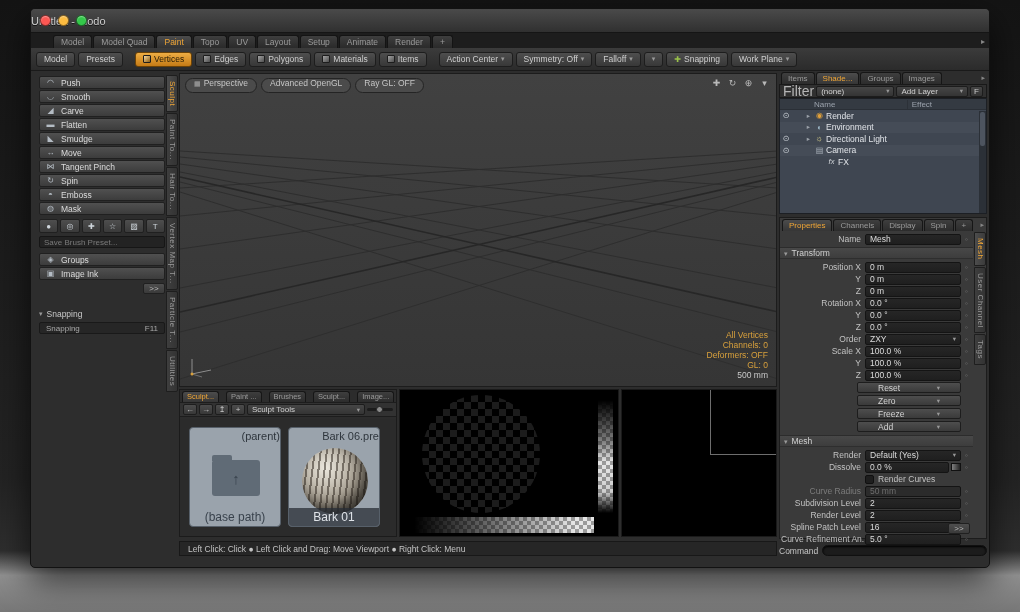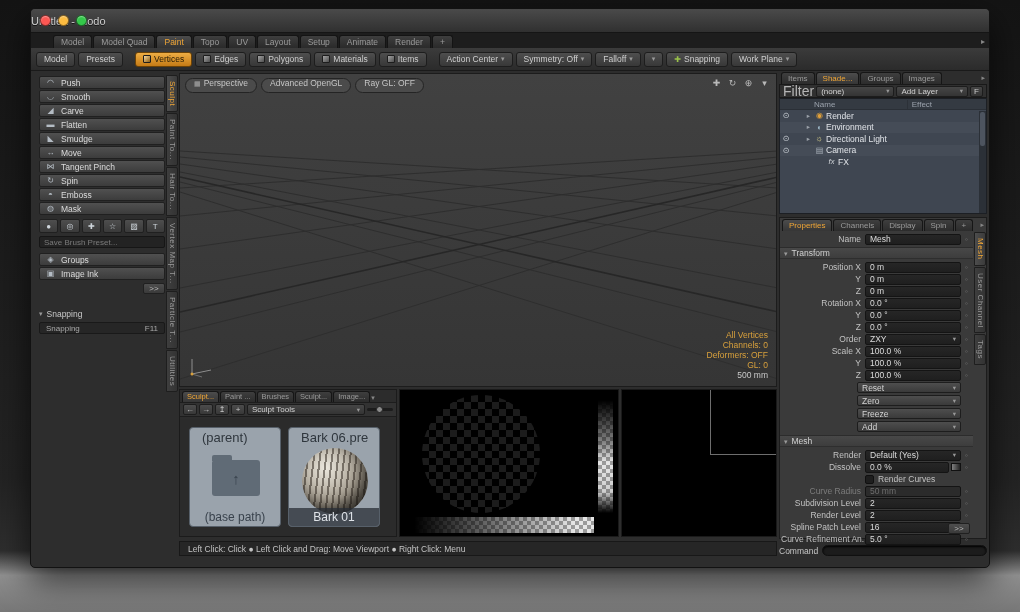--- a/index.html
+++ b/index.html
@@ -86,46 +86,46 @@
 .props{position:absolute;left:748px;top:208px;width:208px;height:322px;background:#3a3a3a;border:1px solid #1c1c1c}
 .pbody{position:absolute;left:0;top:13px;right:13px;bottom:0;padding-top:2px}
 .prow{display:flex;align-items:center;height:12px;padding:0 1px}
 .plabel{width:84px;text-align:right;font-size:8.5px;color:#c2c2c2;padding-right:4px;white-space:nowrap;overflow:hidden}
 .pfield{flex:1;height:11px;background:linear-gradient(#262626,#1f1f1f);border:1px solid #141414;border-radius:2px;color:#dcdcdc;font-size:8.5px;display:flex;align-items:center;padding:0 4px;justify-content:space-between}
 .pfield .chev{font-size:6.5px;color:#999}
 .pdot{width:11px;text-align:center;color:#7c7c7c;font-size:8px}
 .psec{height:12px;background:linear-gradient(#484848,#3d3d3d);border-top:1px solid #2c2c2c;border-bottom:1px solid #2e2e2e;color:#d2d2d2;font-size:8.5px;display:flex;align-items:flex-end;gap:4px;padding-left:4px;margin:2px 0}
 .psec .chev{font-size:7px;color:#9a9a9a}
 .pbtnrow{display:flex;justify-content:flex-end;padding:1px 12px 0 0}
-.pbtn{width:104px;height:11px;background:linear-gradient(#4e4e4e,#3a3a3a);border:1px solid #1d1d1d;border-radius:2px;color:#d3d3d3;font-size:8.5px;display:flex;align-items:center;justify-content:space-between;padding:0 4px;margin-bottom:1px}
+.pbtn{width:104px;height:11px;background:linear-gradient(#4e4e4e,#3a3a3a);border:1px solid #1d1d1d;border-radius:2px;color:#d3d3d3;font-size:8.5px;display:flex;align-items:center;justify-content:space-between;padding:0 20px;margin-bottom:1px}
 .pbtn .chev{font-size:6.5px;color:#999}
 .checkbox{width:9px;height:9px;background:#1e1e1e;border:1px solid #101010;border-radius:2px;margin-right:4px}
 .cklabel{font-size:8.5px;color:#c2c2c2}
 .dim .plabel{color:#7c7c7c}
 .dim .pfield{color:#6e6e6e;background:#2b2b2b}
 .mini-slider{width:10px;height:8px;background:linear-gradient(90deg,#808080,#222);border:1px solid #111;margin-left:2px}
 .props .morebtn{position:absolute;right:16px;bottom:4px;margin:0}
 .psidetabs{position:absolute;right:0;top:14px;width:12px;display:flex;flex-direction:column;gap:1px}
 
 .cmdrow{position:absolute;left:748px;top:534px;width:208px;height:15px;display:flex;align-items:center;gap:4px}
 .cmdlabel{font-size:8.5px;color:#c6c6c6}
 .cmdinput{flex:1;height:11px;background:#1c1c1c;border:1px solid #101010;border-radius:6px;box-shadow:inset 0 1px 2px #000}
 
 .presets{position:absolute;left:148px;top:380px;width:218px;height:148px;background:#2c2c2c;border:1px solid #1b1b1b}
-.pr-tabs{display:flex;align-items:flex-end;gap:1px;height:12px;padding-left:2px;position:relative}
+.pr-tabs{display:flex;align-items:flex-end;gap:7px;height:12px;padding-left:2px;position:relative}
 .pr-tab{font-size:7.5px;color:#9a9a9a;background:linear-gradient(#3e3e3e,#2c2c2c);border:1px solid #161616;border-bottom:none;border-radius:3px 3px 0 0;padding:1px 4px;height:11px;line-height:8px;white-space:nowrap}
 .pr-tab.active{color:#f0a636;background:linear-gradient(#4c4c4c,#363636)}
 .pr-nav{display:flex;align-items:center;gap:2px;height:15px;background:#323232;border-top:1px solid #1d1d1d;border-bottom:1px solid #1d1d1d;padding:0 3px}
 .navbtn{width:14px;height:11px;background:linear-gradient(#4c4c4c,#383838);border:1px solid #1d1d1d;border-radius:2px;color:#c9c9c9;font-size:8px;display:flex;align-items:center;justify-content:center}
 .pr-drop{width:72px}
 .pr-slider{margin-left:auto;width:26px;height:3px;background:#1c1c1c;border-radius:2px;position:relative}
 .pr-slider .knob{position:absolute;left:9px;top:-2px;width:7px;height:7px;border-radius:50%;background:#8b8b8b;border:1px solid #222}
 .pr-body{position:absolute;left:0;right:0;top:29px;bottom:0;background:#2b2b2b;display:flex;gap:7px;padding:8px 9px}
 .thumb{width:92px;height:100px;background:#9aa3ac;border-radius:4px;border:1px solid #57606a;position:relative;overflow:hidden}
-.thumb .tl{position:absolute;top:2px;left:12px;right:0;text-align:left;font-size:13px;color:#2f363d}
+.thumb .tl{position:absolute;top:2px;left:4px;right:0;text-align:right;font-size:11px;color:#2f363d}
 .thumb .bl{position:absolute;bottom:2px;left:0;right:0;text-align:center;font-size:12px;color:#39424c}
 .thumb .bl.onband{bottom:0;padding:2px 0;background:rgba(40,46,54,.75);color:#dfe3e8}
 .folder{width:48px;height:36px;background:#606b76;border-radius:3px;position:absolute;left:22px;top:32px}
 .folder:before{content:"";position:absolute;top:-5px;left:0;width:20px;height:6px;background:#606b76;border-radius:2px 2px 0 0}
 .folder .uparrow{position:absolute;inset:0;display:flex;align-items:center;justify-content:center;color:#39434d;font-size:15px;font-weight:bold}
 .sphere{position:absolute;left:13px;top:20px;width:66px;height:66px;border-radius:50%;background:repeating-linear-gradient(97deg,rgba(52,44,36,.55) 0 2px,rgba(0,0,0,0) 2px 6px),radial-gradient(circle at 36% 30%,#ece8de,#a49c8e 55%,#5c554a 88%);box-shadow:inset -6px -8px 14px rgba(0,0,0,.5)}
 
 .alpha{position:absolute;left:368px;top:380px;width:220px;height:148px;background:#000;border:1px solid #1a1a1a}
 .checker-d{background-color:#000;background-image:linear-gradient(45deg,#1c1c1c 25%,transparent 25%,transparent 75%,#1c1c1c 75%),linear-gradient(45deg,#1c1c1c 25%,transparent 25%,transparent 75%,#1c1c1c 75%);background-size:14px 14px;background-position:0 0,7px 7px}
 .checker-l{background-color:#9b9b9b;background-image:linear-gradient(45deg,#e6e6e6 25%,transparent 25%,transparent 75%,#e6e6e6 75%),linear-gradient(45deg,#e6e6e6 25%,transparent 25%,transparent 75%,#e6e6e6 75%);background-size:8px 8px;background-position:0 0,4px 4px}

